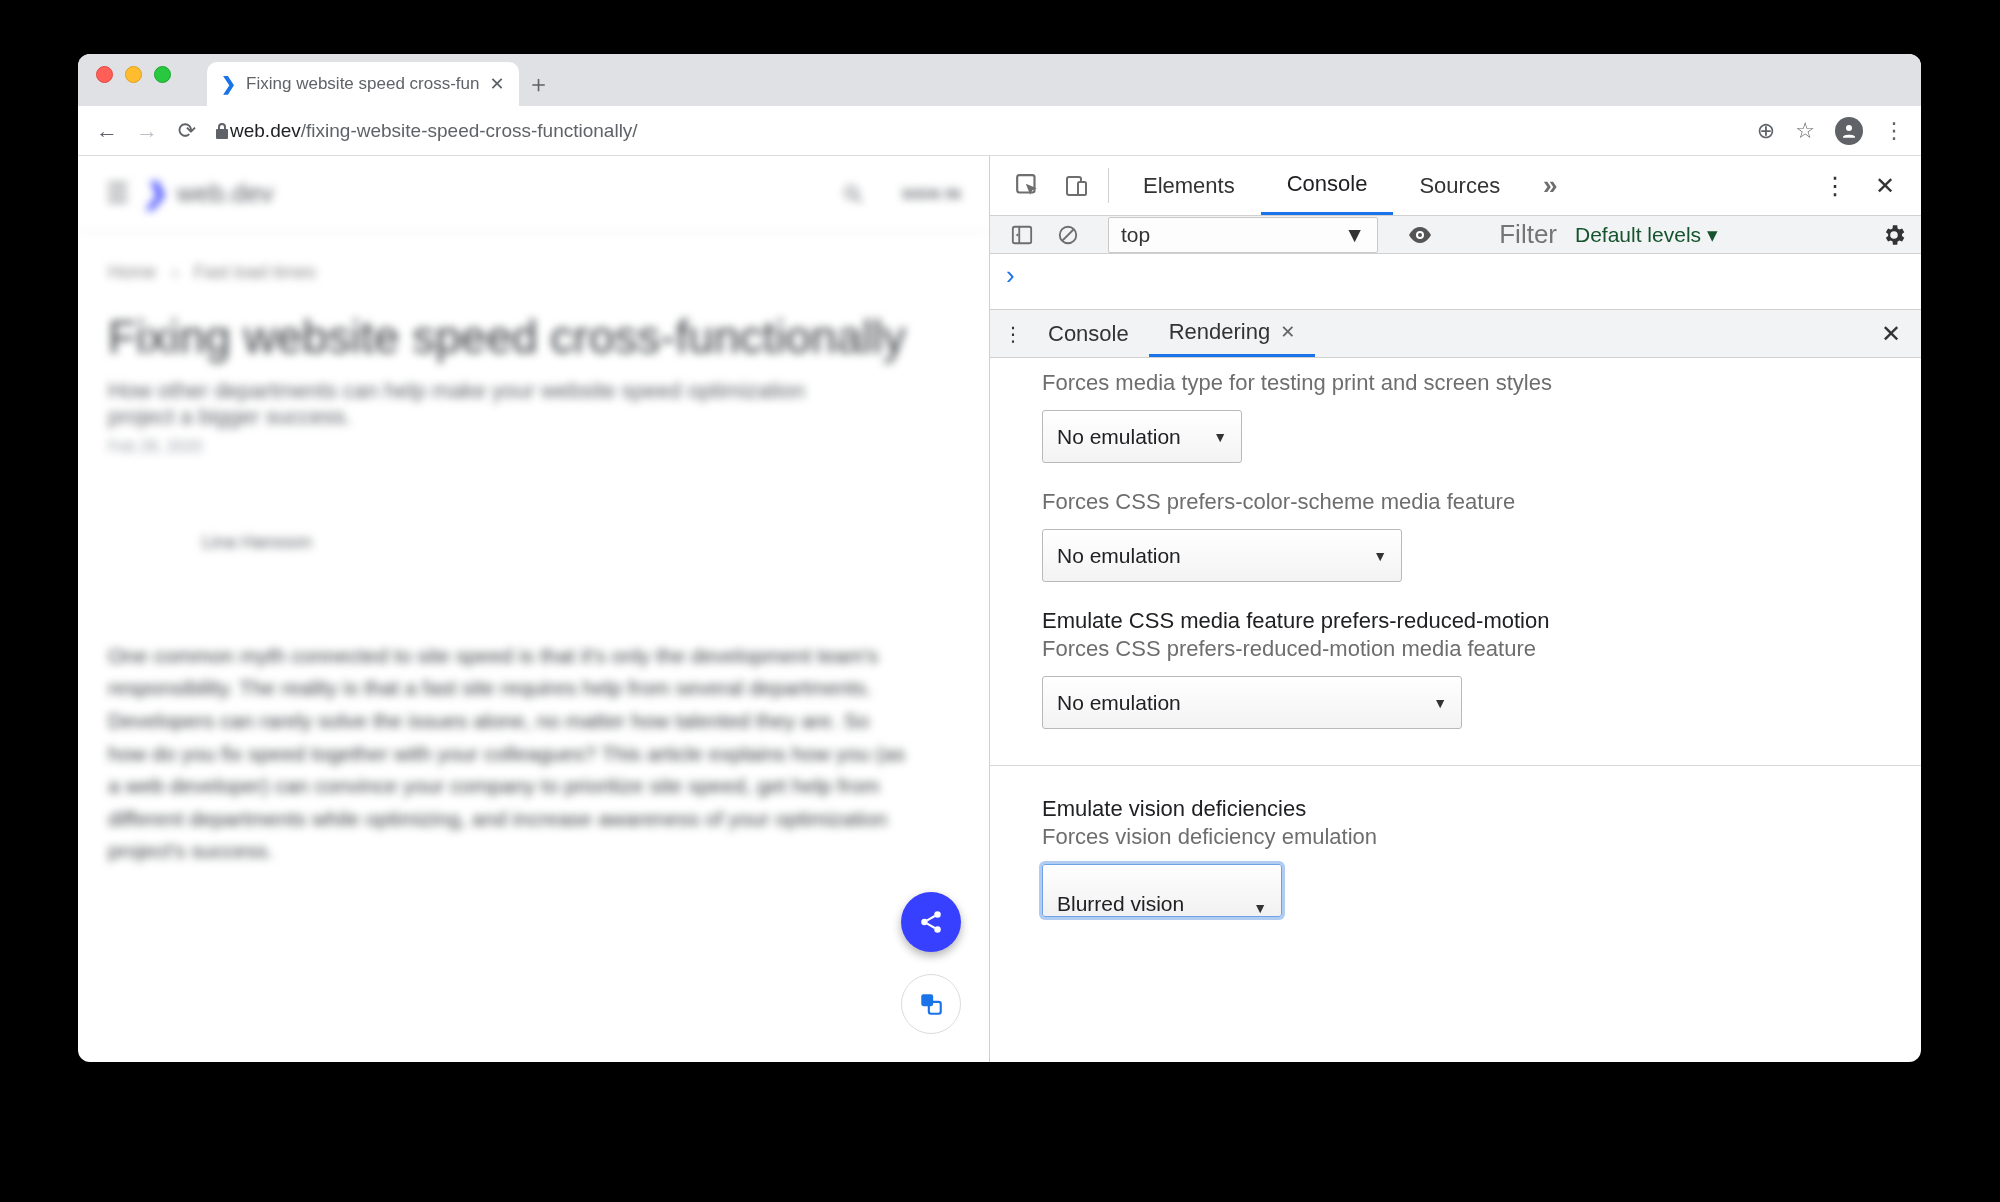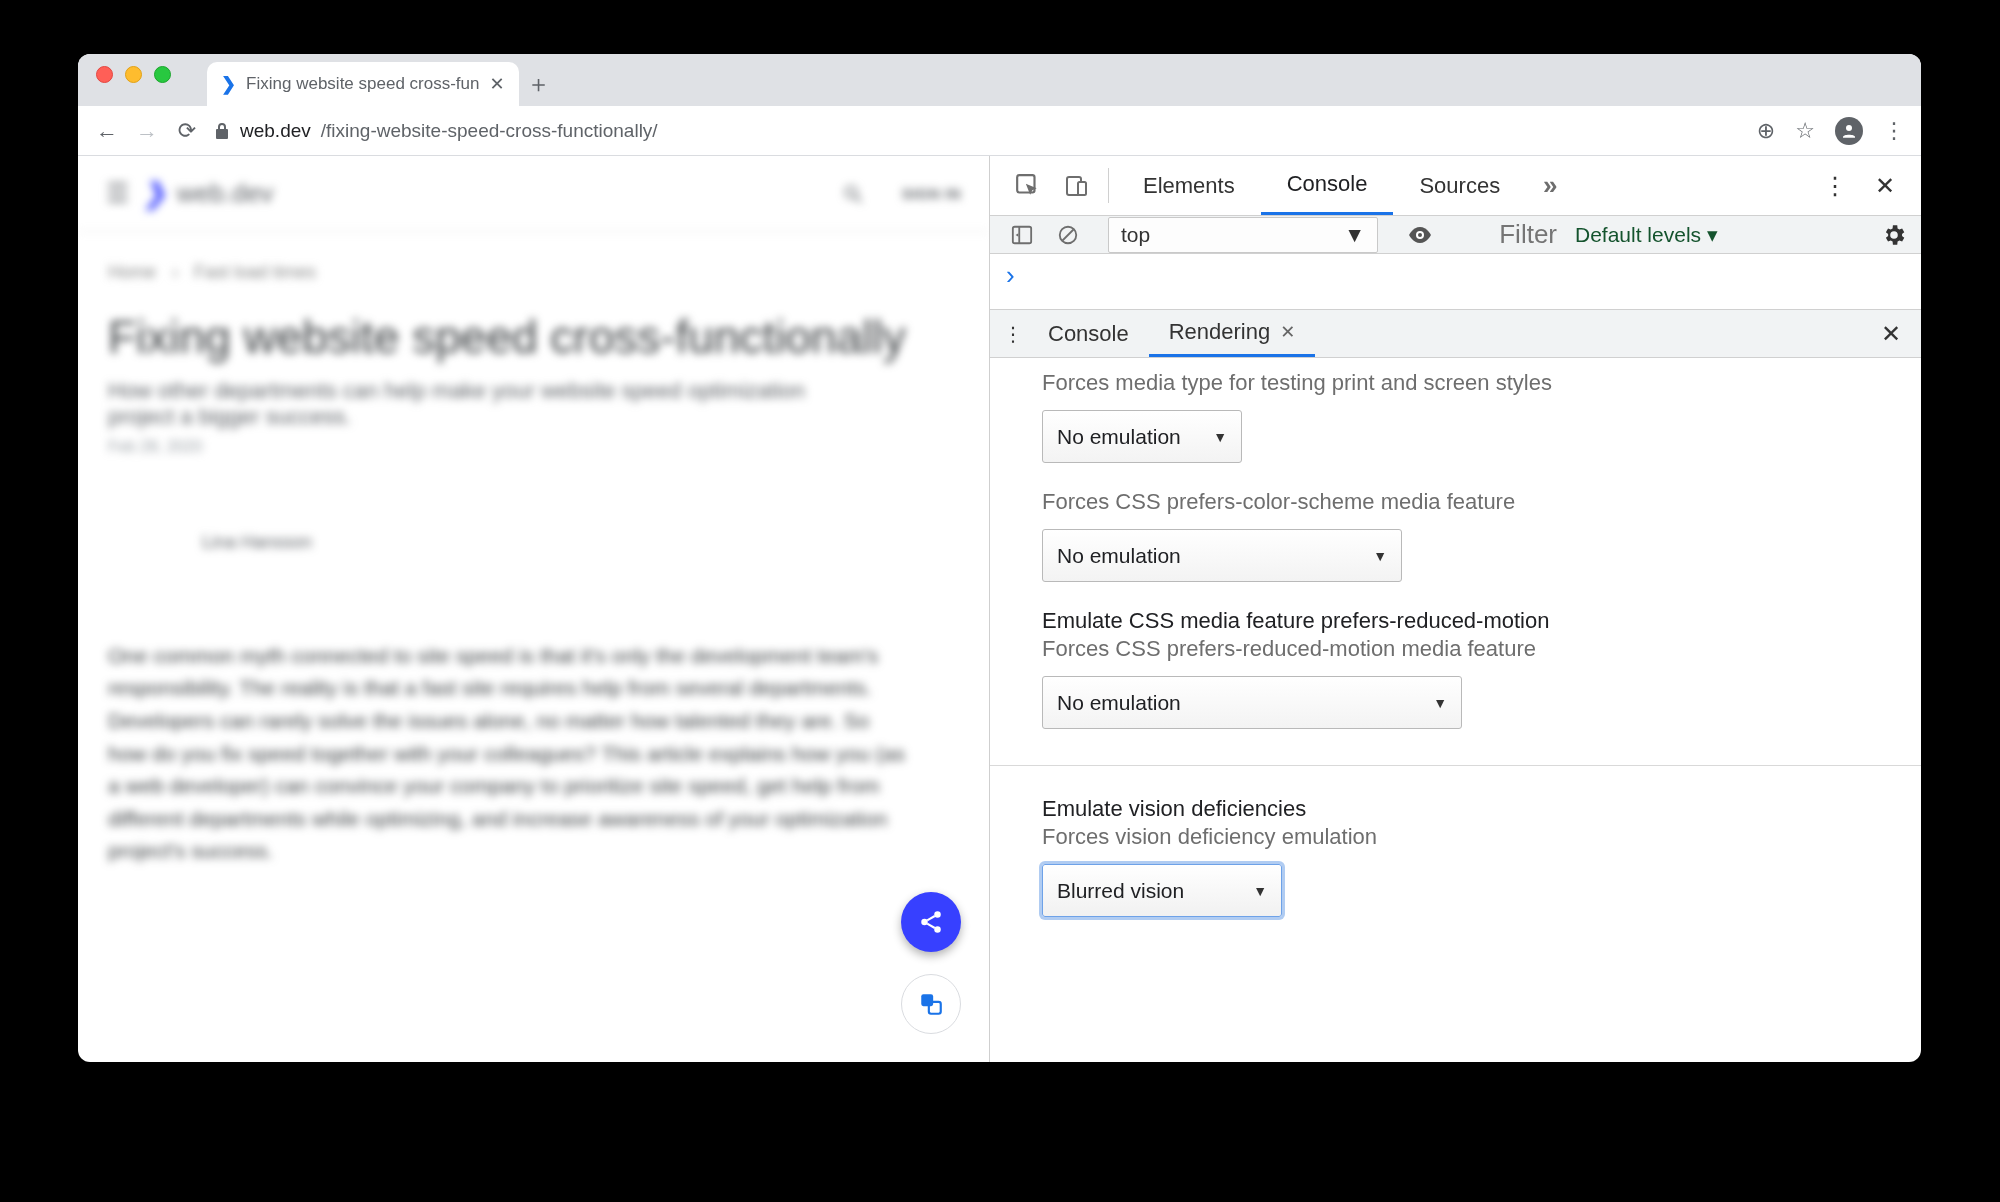--- a/index.html
+++ b/index.html
@@ -22,21 +22,21 @@
     height: 44px; background:#fff; border-radius: 10px 10px 0 0; min-width: 290px;
     display:flex; align-items:center; gap:10px; padding:0 14px; font-size:17px; color:#5f6368;
   }
   .tab .favicon { color:#1a73e8; font-weight:bold; font-size:18px;}
   .tab .close { margin-left:auto; color:#5f6368; font-size:18px;}
   .newtab { width:40px; display:flex; align-items:center; justify-content:center; color:#5f6368; font-size:24px; height:44px;}
   
   .toolbar { height: 50px; background:#fff; border-bottom:1px solid #dadce0; display:flex; align-items:center; padding:0 16px; gap:14px;}
   .navbtn { width:26px; text-align:center; color:#5f6368; font-size:22px;}
   .navbtn.disabled{color:#bdc1c6;}
-  .omnibox { flex:1; display:flex; align-items:center; gap:10px; color:#202124; font-size:19px;}
+  .omnibox { flex:1; display:flex; align-items:center; color:#202124; font-size:19px;}
   .lock{color:#5f6368;}
   .host{color:#202124;}
   .path{color:#5f6368;}
   .rightctl{display:flex;gap:20px;align-items:center;color:#5f6368;font-size:22px;margin-left:auto;}
   .avatar{width:28px;height:28px;border-radius:50%;background:#5f6368;display:flex;align-items:center;justify-content:center;color:#fff;font-size:16px;}
   
   .body { flex:1; display:flex; min-height:0;}
   .page { flex: 0 0 912px; border-right: 1px solid #cfcfcf; position: relative; overflow:hidden;}
   .page-inner{ position:absolute; inset:0; padding:0; filter: blur(4px); }
   .site-header{height:76px;display:flex;align-items:center;padding:0 28px;gap:16px;border-bottom:1px solid #e3e3e3;}
@@ -82,21 +82,21 @@
   .drawer-close{margin-left:auto;width:44px;display:flex;align-items:center;justify-content:center;font-size:24px;color:#333;}
   .drawer-body{flex:1;overflow:auto;padding:4px 0 30px 0;}
   .section{padding:8px 52px 18px 52px;}
   .sec-divider{border-top:1px solid #d9d9d9;margin:18px 0 22px 0;}
   .sec-title{font-size:22px;color:#202124;margin-bottom:2px;}
   .sec-desc{font-size:22px;color:#6e6e6e;margin-bottom:14px;}
   .select{display:inline-flex;align-items:center;justify-content:space-between;height:53px;border:1px solid #b9b9b9;background:linear-gradient(#fff,#f3f3f3);padding:0 14px;font-size:21px;color:#202124;border-radius:3px;min-width:200px;}
   .select .caret{font-size:14px;color:#333;margin-left:18px;}
   .select.w2{min-width:360px;}
   .select.w3{min-width:420px;}
-  .select.focused{min-width:240px;border:1px solid #6ea2e8;box-shadow:0 0 0 3px rgba(112,163,232,.55);background:linear-gradient(#fff,#f1f1f1);}
+  .select.focused{min-width:240px;border:1px solid #6ea2e8;box-shadow:0 0 0 3px rgba(112,163,232,.55);background:linear-gradient(#fff,#f1f1f1);align-items:flex-end;}
   svg{display:block;}
 </style>
 </head>
 <body>
 
 <div class="stage">
   <div class="window">
 
     <div class="titlebar">
       <div class="traffic">

